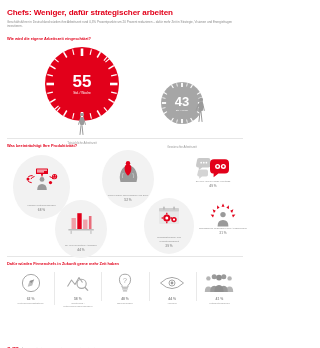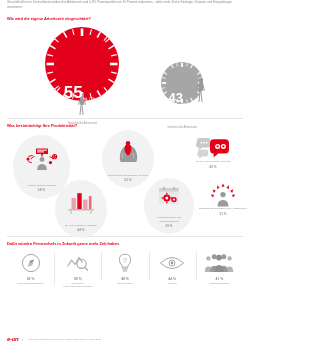--- a/index.html
+++ b/index.html
@@ -27,22 +27,22 @@
     font-size:3.9px;font-weight:bold;color:#e2001a;
     margin:0;padding:0;
   }
   .rule{height:1px;background:#e6e6e6;margin:0;}
 
   
   .clocks{position:relative;height:97px;}
   .clockwrap{position:absolute;text-align:center;}
   .clock{
     position:relative;border-radius:50%;
-    display:flex;flex-direction:row;
-    align-items:flex-end;justify-content:center;
+    display:flex;flex-direction:column;
+    align-items:center;justify-content:center;
   }
   .clock .num{font-weight:bold;color:#ffffff;line-height:1;}
   .clock .unit{color:#ffffff;line-height:1;}
   .clk-red{background:#e2001a;}
   .clk-gray{background:#a6a6a6;}
   .clk-caption{font-size:2.85px;color:#9a9a9a;margin-top:3px;}
 
   .person{position:absolute;}
   .p-head{border-radius:50%;background:#9a9a9a;position:absolute;}
   .p-body{background:#9a9a9a;position:absolute;}
@@ -78,20 +78,21 @@
   .logo{font-size:6px;font-weight:bold;color:#e2001a;font-style:italic;letter-spacing:-0.3px;}
   .src{font-size:2.4px;color:#a8a8a8;border-left:1px solid #dcdcdc;margin-left:4px;padding-left:4px;}
 
   svg{display:block;}
 </style>
 </head>
 <body>
 
 <div class="page">
 
+  <div class="title">Chefs: Weniger, dafür strategischer arbeiten</div>
   <div class="subtitle">Geschäftsführer in Deutschland würden ihre Arbeitszeit rund 0,3% Prozentpunkte um 20 Prozent reduzieren – dafür mehr Zeit in Strategie, Visionen und Energiefragen investieren.</div>
 
   <div style="height:7px;"></div>
   <div class="sec-head">Wie wird die eigene Arbeitszeit eingeschätzt?</div>
 
   <div class="clocks">
 
     <div class="clockwrap" style="left:33px;top:6px;width:84px;">
       <div class="clock clk-red" style="width:74px;height:74px;margin:0 auto;">
 

